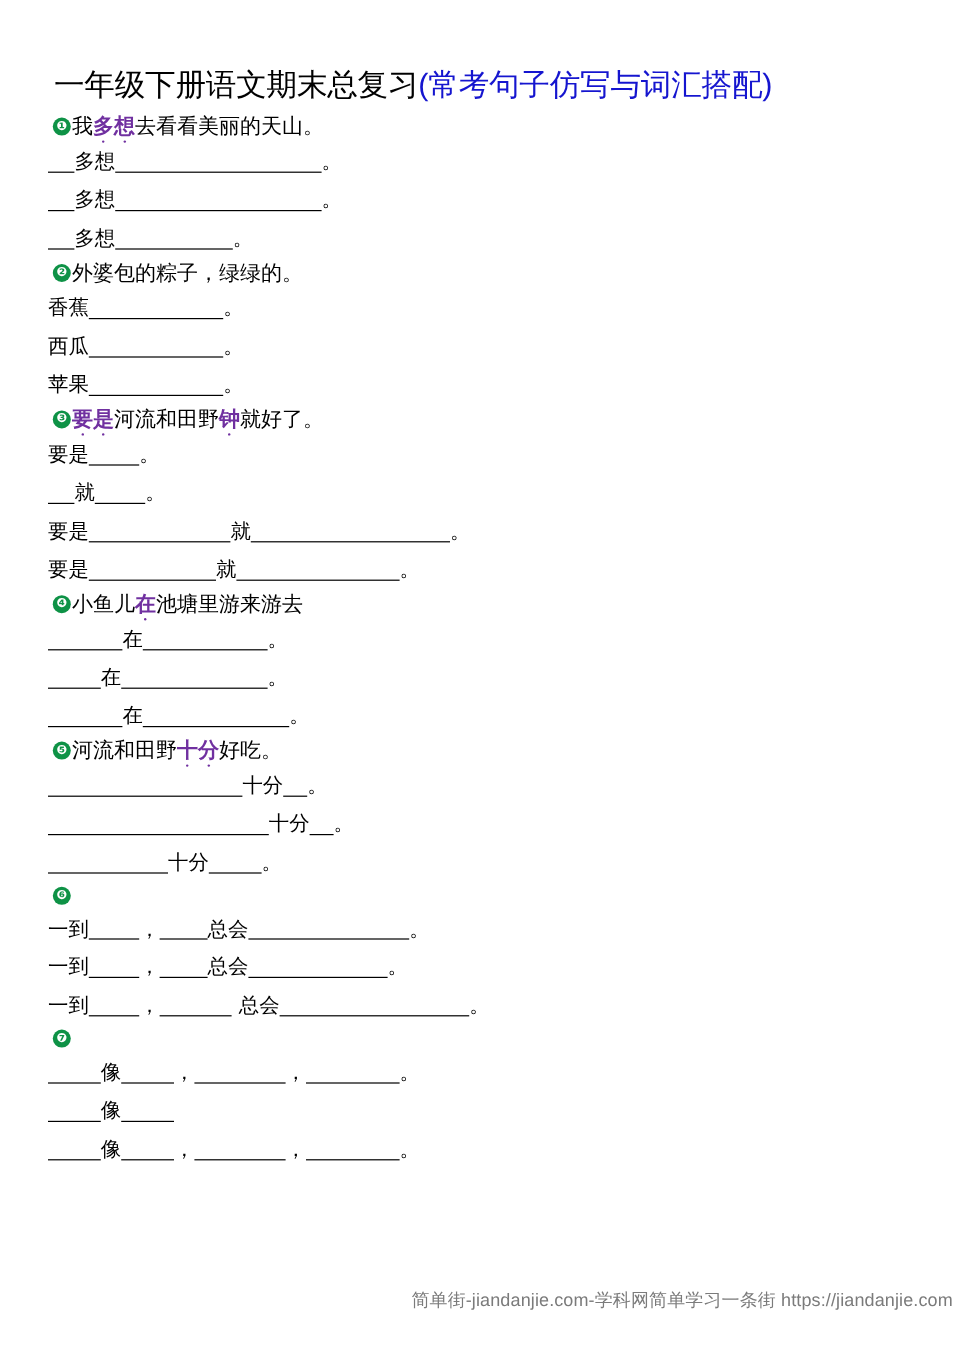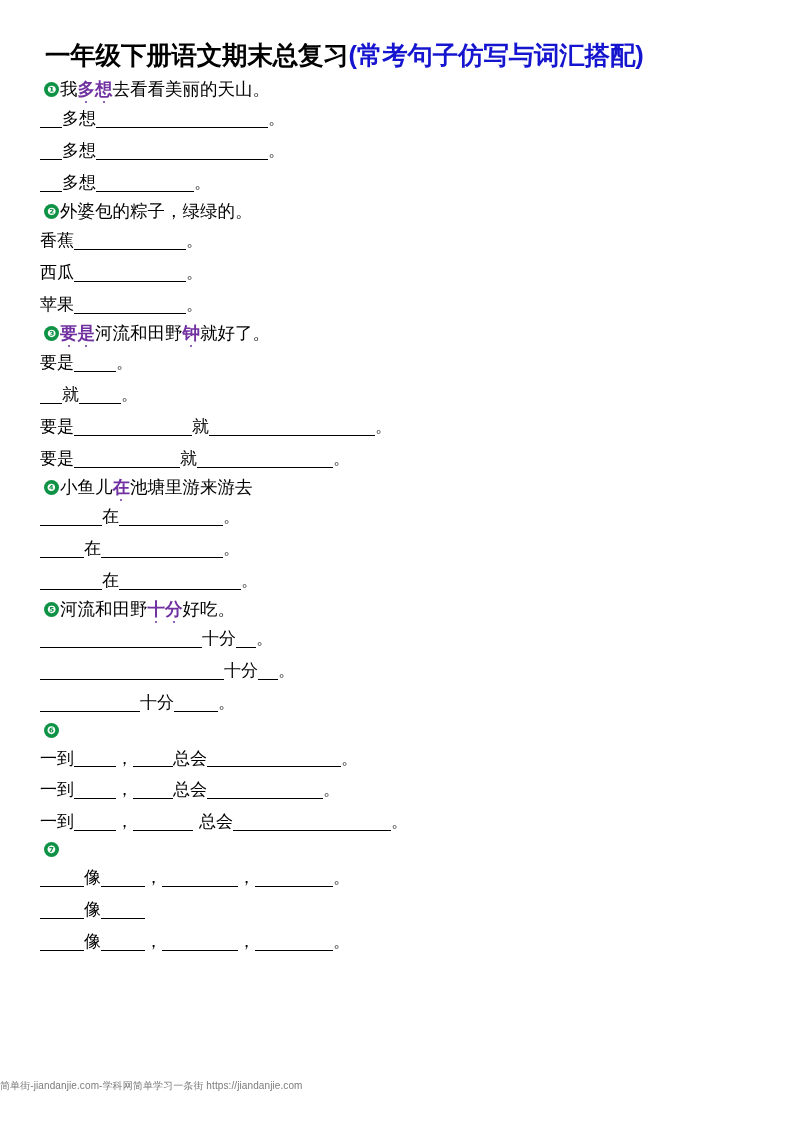--- a/index.html
+++ b/index.html
@@ -19,25 +19,25 @@
     width: 794px;
     height: 1122px;
     box-sizing: border-box;
     padding: 36px 30px 0 30px;
     position: relative;
   }
 
   
   .title {
     font-size: 25.5px;
-    font-weight: bold;
+    font-weight: normal;
     letter-spacing: -0.2px;
     line-height: 1.2;
     white-space: nowrap;
-    margin: 4px 0 6px 15px;
+    margin: 20px 0 6px 15px;
   }
   .title .t-black { color: #000000; }
   .title .t-blue  { color: #1515cf; }
 
   
   .items { margin: 0; padding: 0; }
   .item { margin: 0 0 0 0; }
 
   .stem {
     font-size: 17.5px;
@@ -120,22 +120,22 @@
     display: inline-block;
     line-height: 1.05;
   }
 
   
   .footer {
     position: absolute;
     left: 0;
     right: 0;
     bottom: 29px;
-    text-align: left;
-    font-size: 10px;
+    text-align: right;
+    font-size: 15px;
     color: #7b7b7b;
     letter-spacing: 0.1px;
     white-space: nowrap;
   }
 </style>
 </head>
 <body>
 
 <div class="page">
 

